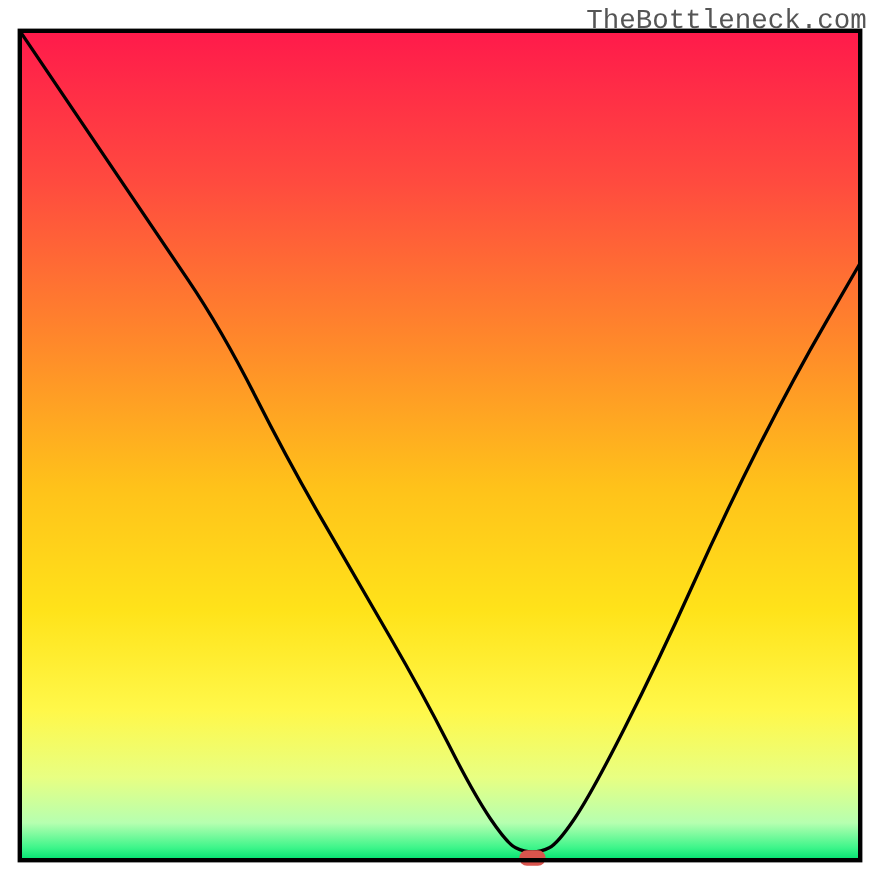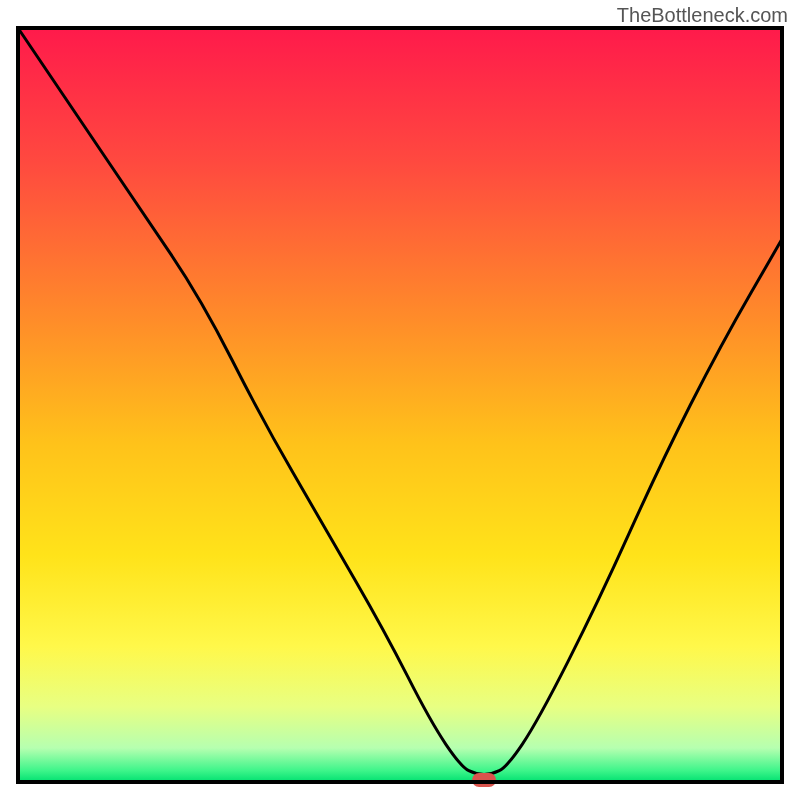--- a/index.html
+++ b/index.html
@@ -15,23 +15,23 @@
     width: 800px;
     height: 800px;
   }
   svg {
     display: block;
   }
   .watermark {
     position: absolute;
     top: 4px;
     right: 12px;
-    font-size: 20px;
+    font-size: 25px;
     color: #555;
-    font-family: Liberation Sans, sans-serif;
+    font-family: Liberation Mono, monospace;
     letter-spacing: 0px;
   }
 </style>
 </head>
 <body>
 
 <div class="chart-wrapper">
   <div class="watermark">TheBottleneck.com</div>
   <svg id="chart-svg" width="800" height="800" viewBox="0 0 800 800">
     <defs>

